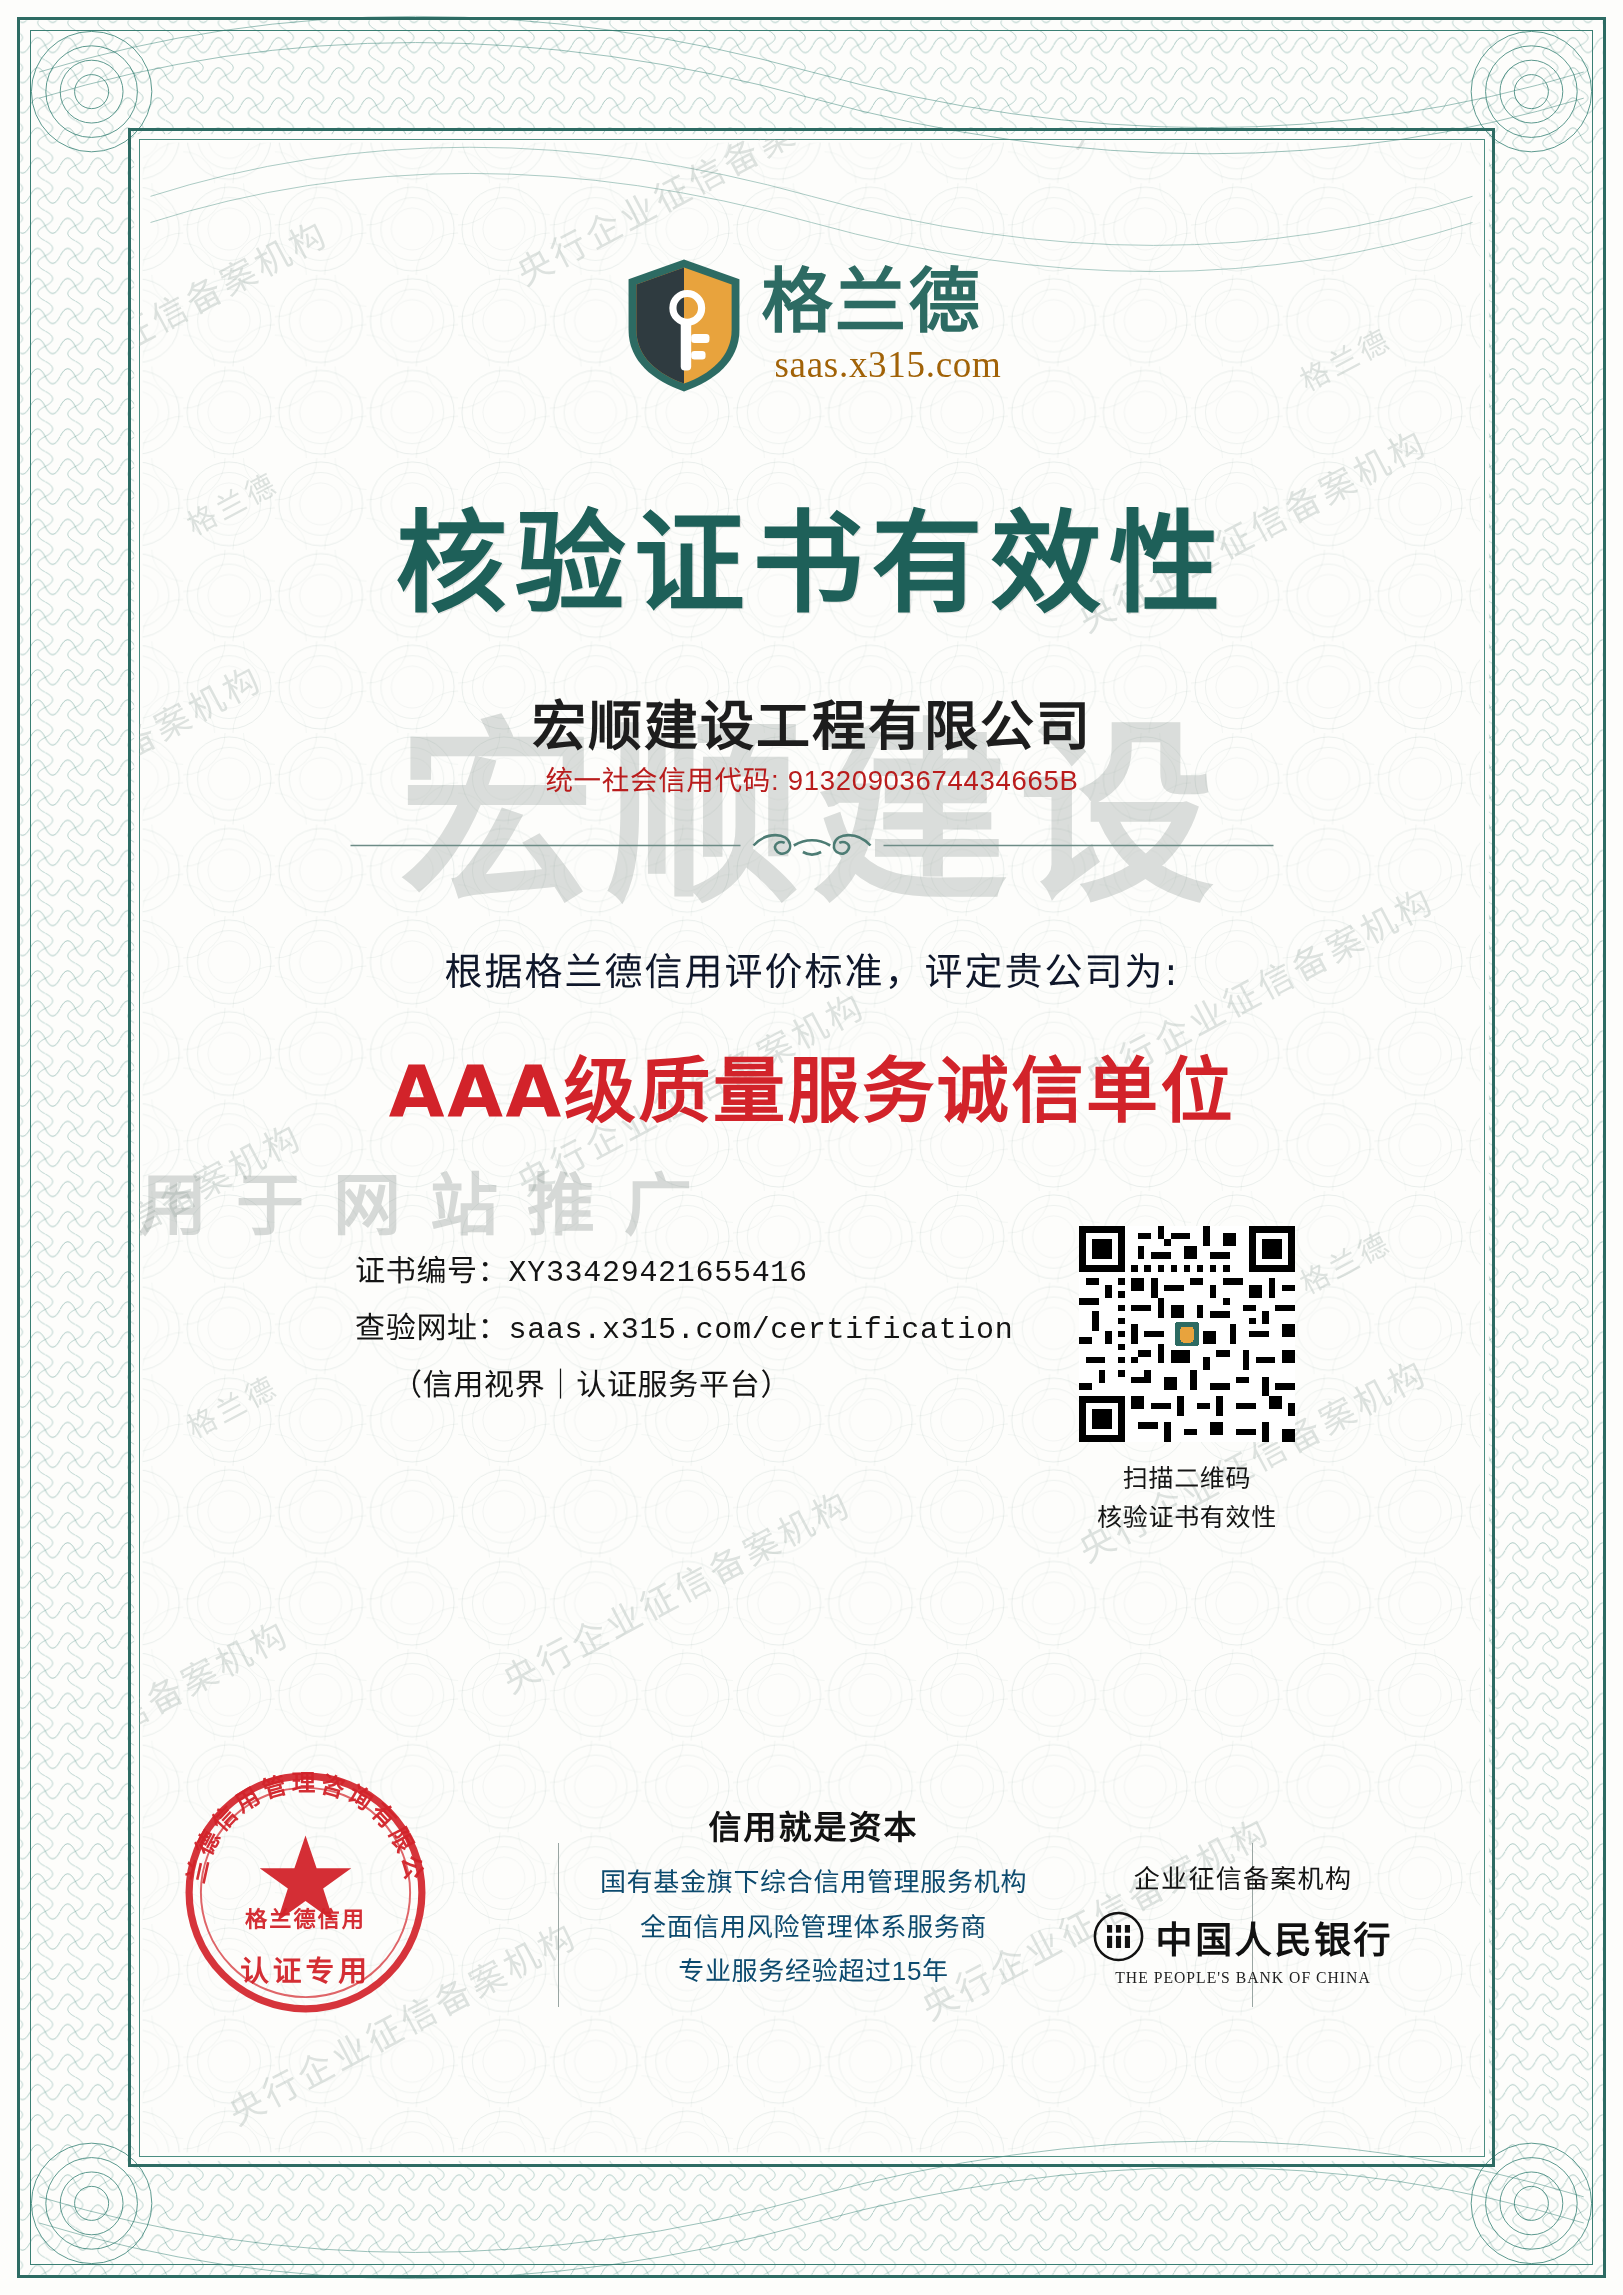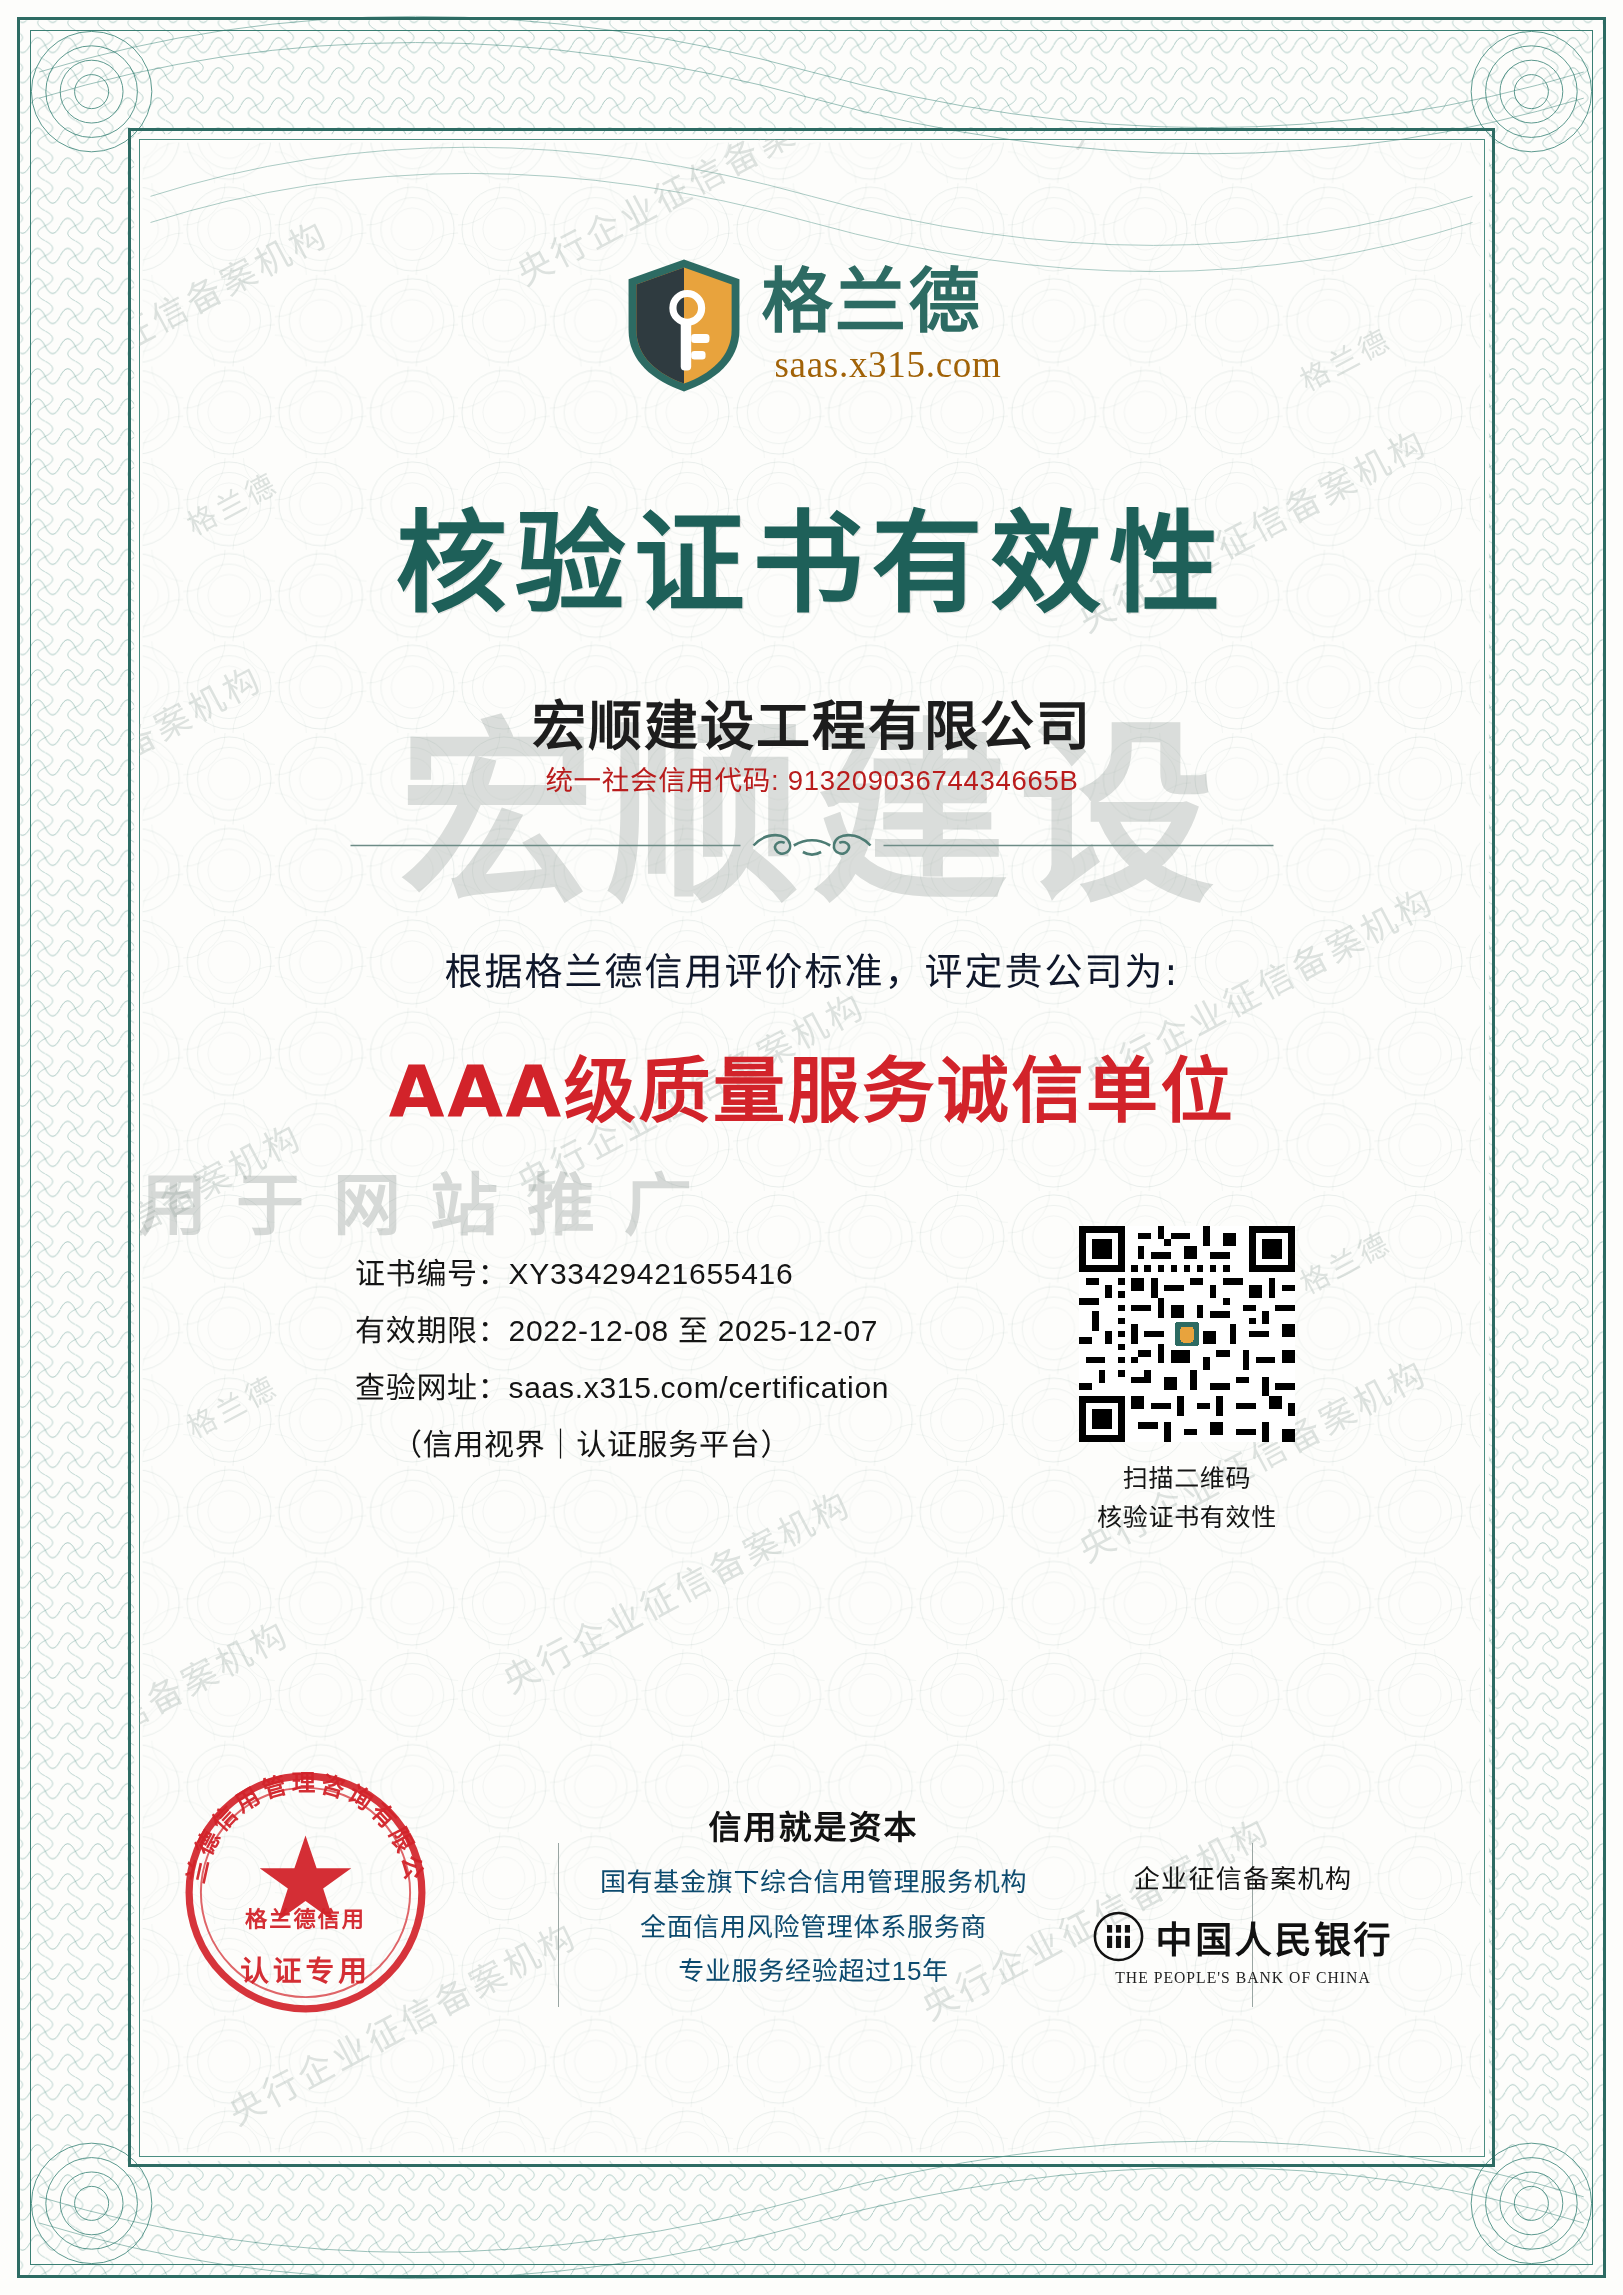--- a/index.html
+++ b/index.html
@@ -212,21 +212,21 @@
 
   .details {
     position: absolute;
     left: 216px;
     top: 1106px;
     font-size: 30px;
     color: #141414;
     line-height: 1.9;
     letter-spacing: 0.7px;
   }
-  .details .row { white-space: nowrap; }
+  .details .row { white-space: nowrap; font-family: Liberation Mono, monospace; }
   .details .row.indent { padding-left: 37px; }
 
   .qr-block {
     position: absolute;
     right: 190px;
     top: 1087px;
     width: 216px;
     text-align: center;
   }
   .qr-img { width: 216px; height: 216px; display: block; }
@@ -448,21 +448,20 @@
       </svg>
     </div>
 
     <div class="grading-line">根据格兰德信用评价标准，评定贵公司为:</div>
     <div class="grade-result">AAA级质量服务诚信单位</div>
 
     <div class="sub-watermark">用于网站推广</div>
 
     <div class="details">
       <div class="row">证书编号：XY33429421655416</div>
-      <div class="row">有效期限：2022-12-08 至 2025-12-07</div>
       <div class="row">查验网址：saas.x315.com/certification</div>
       <div class="row indent">（信用视界｜认证服务平台）</div>
     </div>
 
     <div class="qr-block">
       <svg class="qr-img" viewBox="0 0 33 33" shape-rendering="crispEdges" aria-hidden="true">
         <rect width="33" height="33" fill="#ffffff"></rect>
         <g fill="#000000">
 
           <rect x="0" y="0" width="7" height="1"></rect>

